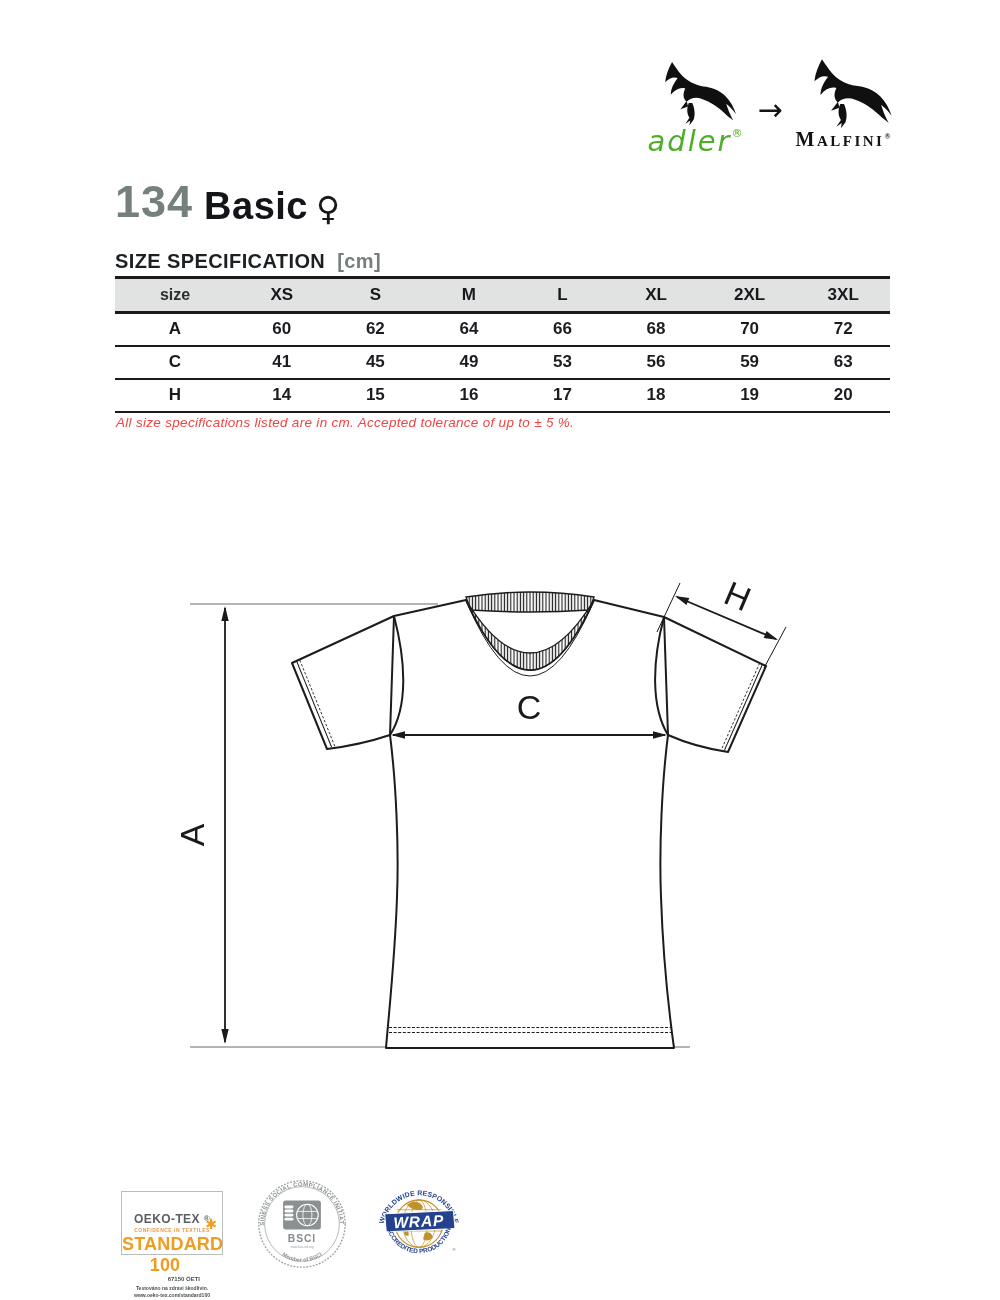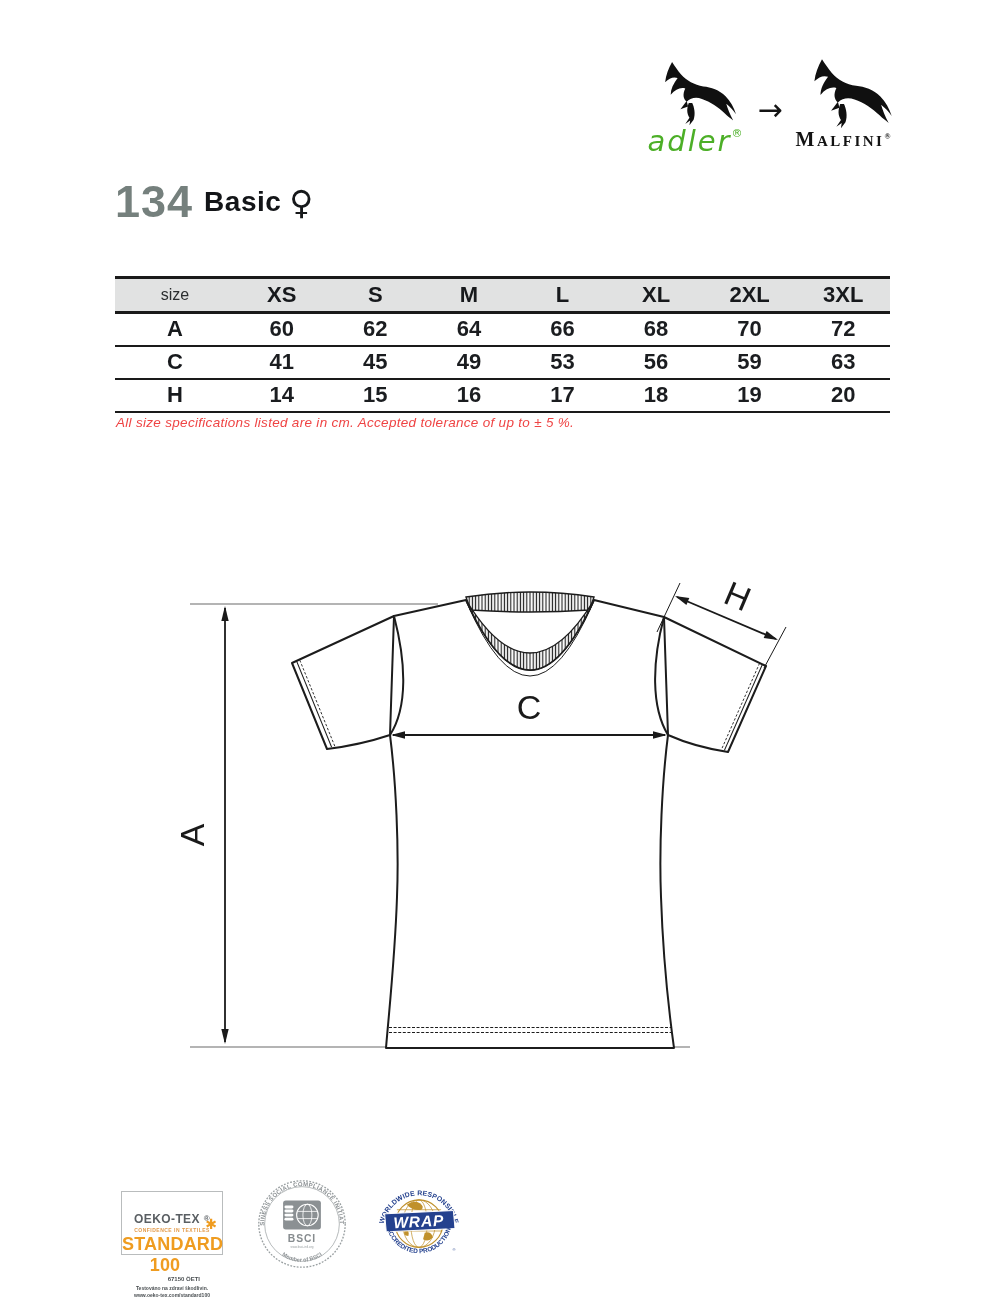--- a/index.html
+++ b/index.html
@@ -21,43 +21,43 @@
                  font-family:"DejaVu Sans", sans-serif; font-size:30px; color:#141414; }
   .malfini-eagle { position:absolute; left:166px; top:5px; width:102px; height:72px; }
   .malfini-text  { position:absolute; left:148px; top:76px; width:130px; text-align:center;
                    font-family:"Liberation Serif", serif; font-weight:bold; font-size:15px;
                    color:#131313; letter-spacing:2.5px; }
   .malfini-text .word { display:inline-block; }
   .malfini-text .word::first-letter { font-size:20px; }
   .malfini-text .reg { font-size:8px; vertical-align:7px; letter-spacing:0; }
 
   
-  .title-row { position:absolute; left:115px; top:164px; display:flex; align-items:center; }
+  .title-row { position:absolute; left:115px; top:164px; display:flex; align-items:flex-end; }
   .product-number { font-size:45px; font-weight:700; color:#75807d; letter-spacing:1px; }
-  .product-name   { font-size:28px; font-weight:700; color:#131518; margin-left:11px; letter-spacing:0.5px; }
+  .product-name   { font-size:38px; font-weight:700; color:#131518; margin-left:11px; letter-spacing:0.5px; }
   .gender-symbol  { font-family:"DejaVu Sans", sans-serif; font-size:33px; font-weight:400;
                     color:#16181a; margin-left:8px; }
 
   
   .section-heading { position:absolute; left:115px; top:238px; font-size:20px; font-weight:700;
                      letter-spacing:0.4px; }
   .section-heading .main { color:#1c2023; }
   .section-heading .unit { color:#75807d; margin-left:6px; }
 
   
   .size-table { position:absolute; left:115px; top:264px; width:775px;
                 border-collapse:collapse; table-layout:fixed;
                 border-top:3px solid #1a1a1a; }
   .size-table col.first { width:120px; }
   .size-table thead tr { background:#e1e2e2; height:35px; }
   .size-table thead th { border-bottom:3px solid #1a1a1a; }
   .size-table th, .size-table td { text-align:center; vertical-align:middle;
-                font-size:22px; color:#17191c; }
+                font-size:17px; color:#17191c; }
   .size-table thead th { font-weight:700; }
-  .size-table thead th.corner { font-weight:400; font-size:16px; color:#2b2e30; }
+  .size-table thead th.corner { font-weight:700; font-size:16px; color:#2b2e30; }
   .size-table tbody tr { height:33px; }
   .size-table tbody th, .size-table tbody td { border-bottom:2px solid #1a1a1a; }
   .size-table tbody th { font-weight:700; }
   .size-table tbody td { font-weight:700; color:#1b1d20; }
 
   .tolerance-note { position:absolute; left:116px; top:403px; font-size:13.5px; font-style:italic;
                     color:#ef4444; letter-spacing:0.3px; }
 
   
   .diagram { position:absolute; left:180px; top:555px; width:620px; height:500px; }
@@ -111,20 +111,24 @@
     </svg>
     <div class="malfini-text"><span class="word">MALFINI</span><span class="reg">®</span></div>
   </div>
 
   <div class="title-row">
     <span class="product-number">134</span>
     <span class="product-name">Basic</span>
     <span class="gender-symbol">♀</span>
   </div>
 
+  <div class="section-heading">
+    <span class="main">SIZE SPECIFICATION</span>
+    <span class="unit">[cm]</span>
+  </div>
 
   <table class="size-table">
     <colgroup>
         <col class="first">
         <col>
         <col>
         <col>
         <col>
         <col>
         <col>

